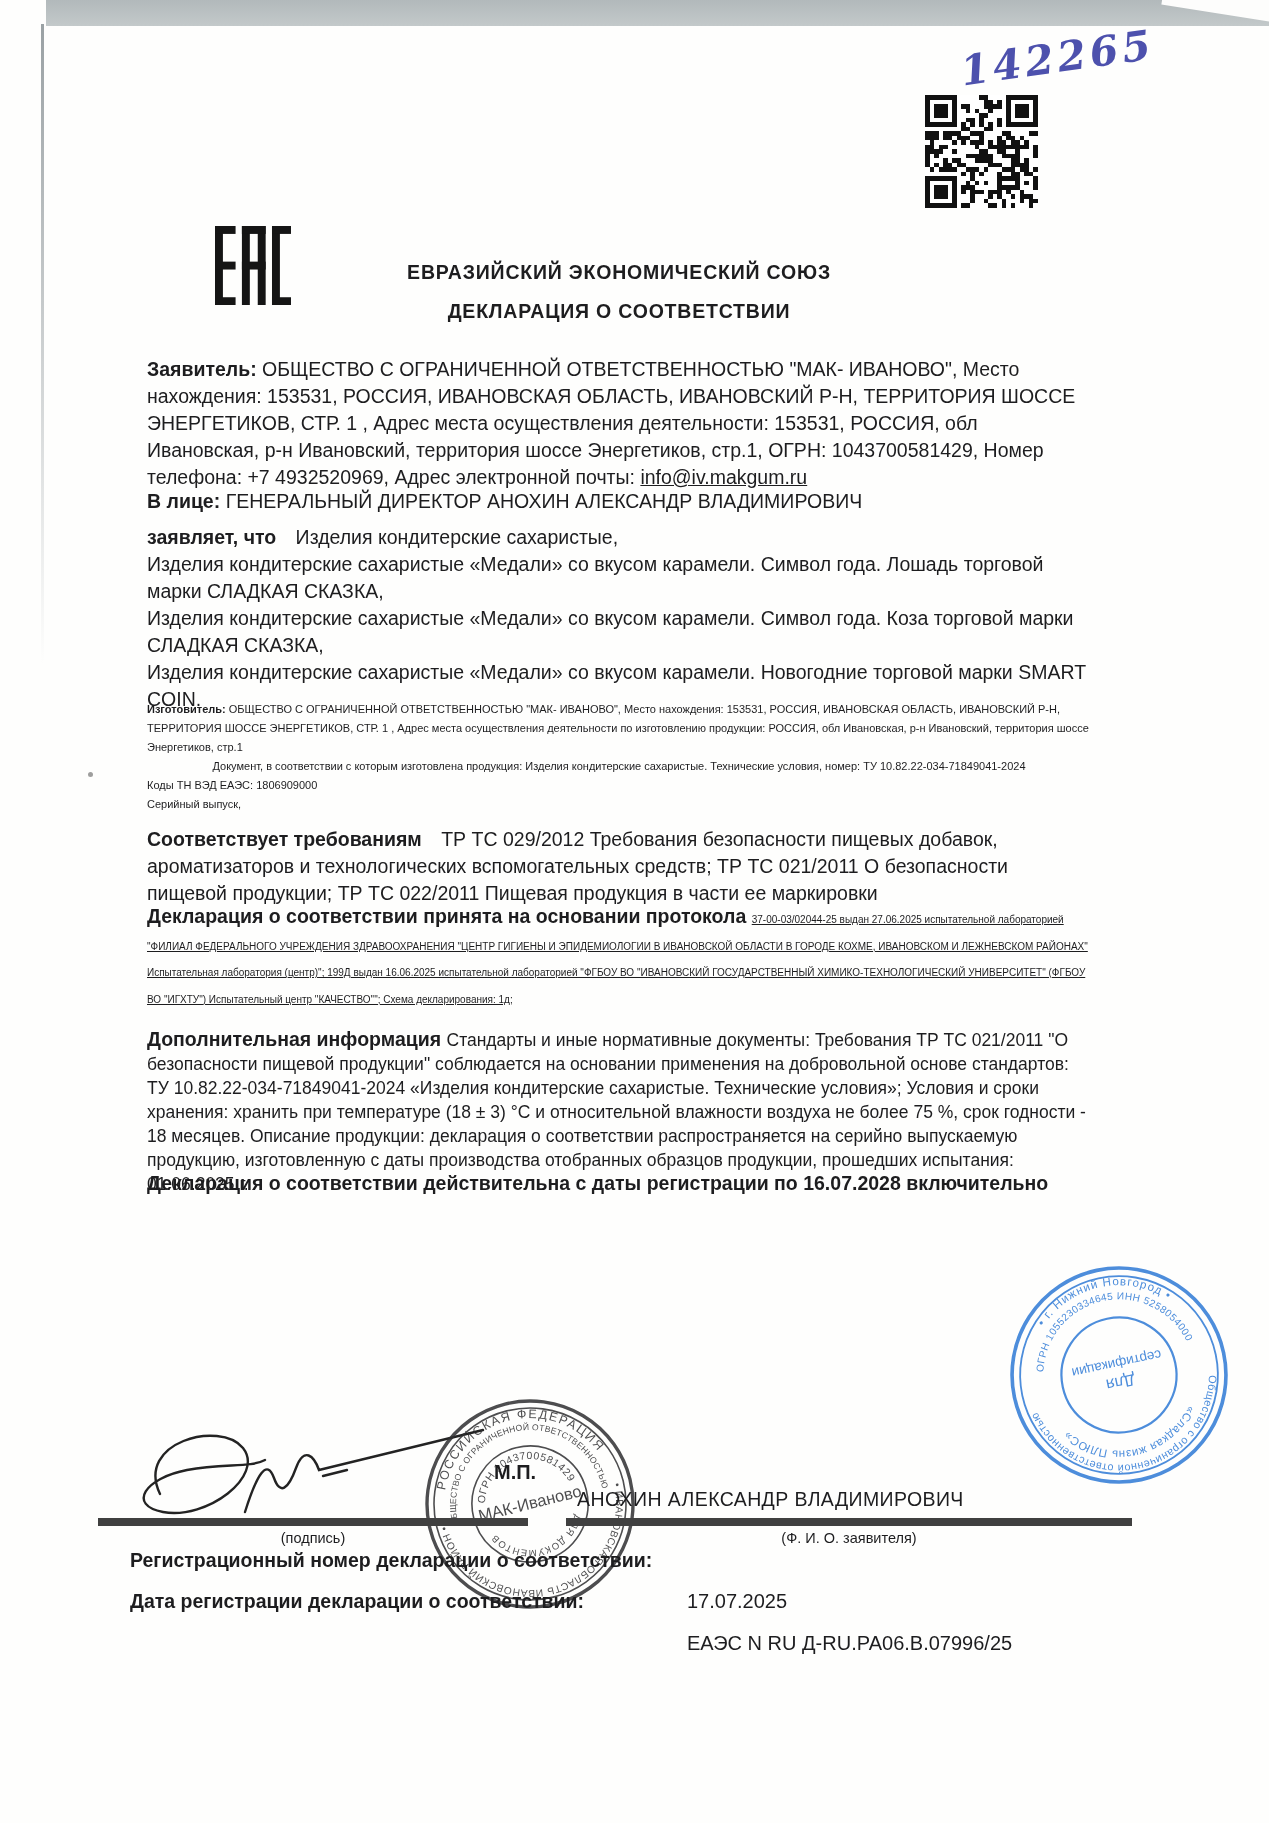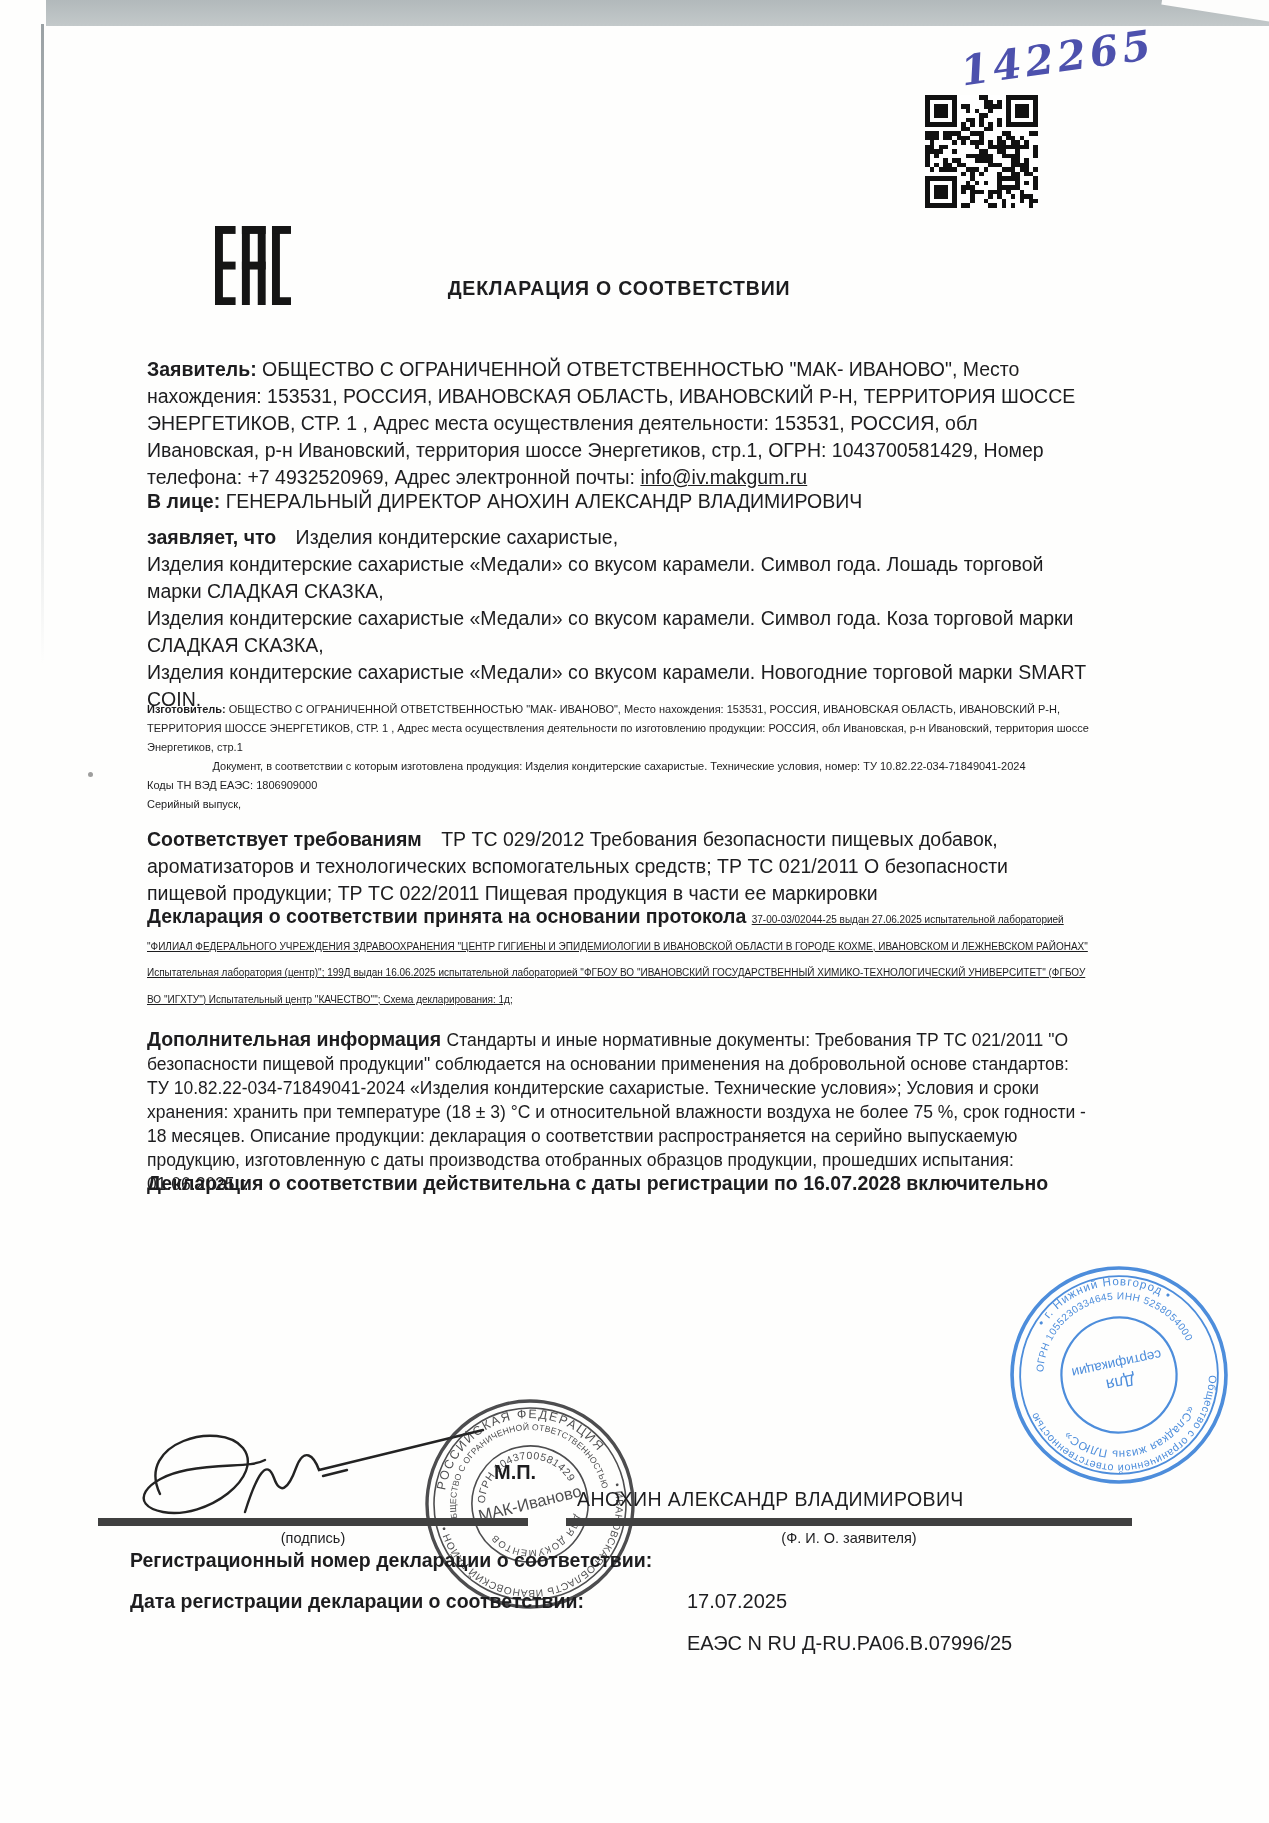--- a/index.html
+++ b/index.html
@@ -297,20 +297,21 @@
       <rect x="34" y="0" width="30" height="10"></rect>
         <rect x="34" y="45" width="30" height="10"></rect>
       <rect x="72" y="0" width="10" height="100"></rect>
         <rect x="72" y="0" width="24" height="10"></rect>
       <rect x="72" y="90" width="24" height="10"></rect>
     </g>
   </svg>
 </div>
 
 <div class="titles">
+  <div class="t1">ЕВРАЗИЙСКИЙ ЭКОНОМИЧЕСКИЙ СОЮЗ</div>
   <div class="t2">ДЕКЛАРАЦИЯ О СООТВЕТСТВИИ</div>
 </div>
 
 <div class="sec" style="top:356px;">
   <b>Заявитель:</b>
   <span>ОБЩЕСТВО С ОГРАНИЧЕННОЙ ОТВЕТСТВЕННОСТЬЮ  "МАК- ИВАНОВО", Место нахождения: 153531, РОССИЯ,  ИВАНОВСКАЯ ОБЛАСТЬ, ИВАНОВСКИЙ Р-Н, ТЕРРИТОРИЯ ШОССЕ ЭНЕРГЕТИКОВ, СТР. 1 , Адрес места осуществления деятельности: 153531, РОССИЯ, обл Ивановская, р-н Ивановский, территория шоссе Энергетиков, стр.1, ОГРН: 1043700581429, Номер телефона: +7 4932520969, Адрес электронной почты: </span><a class="email">info@iv.makgum.ru</a>
 </div>
 
 <div class="sec" style="top:488px;">
   <b>В лице:</b>

